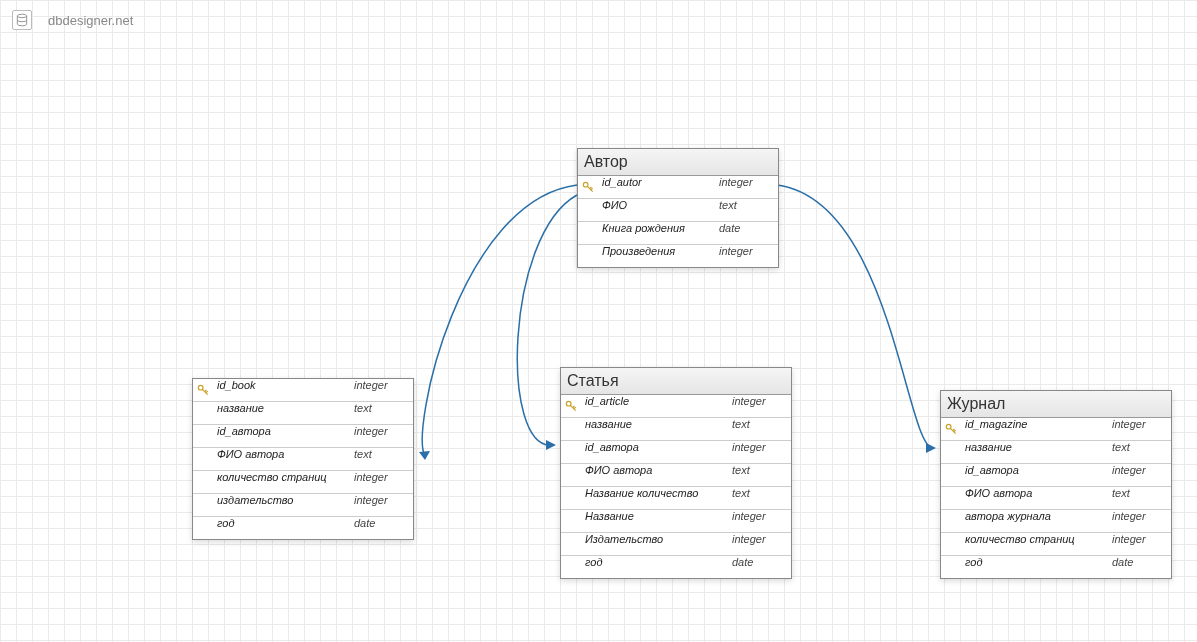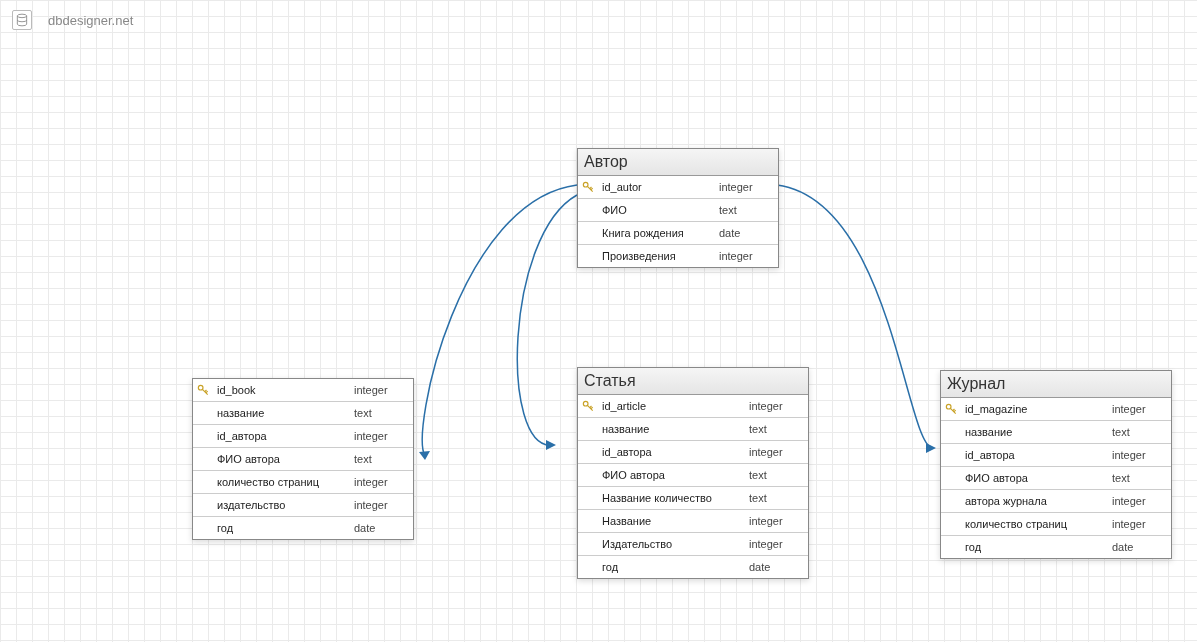--- a/index.html
+++ b/index.html
@@ -57,23 +57,23 @@
   background: linear-gradient(#f5f5f5, #e5e5e5);
   border-bottom: 1px solid #999;
   padding: 4px 6px;
   font-weight: normal;
   font-size: 16px;
   color: #333;
   cursor: move;
 }
 .table-rows .row {
   display: flex;
-  align-items: center;
   border-bottom: 1px solid #ccc;
   height: 22px;
+  font-style: italic;
 }
 .table-rows .row:last-child { border-bottom: none; }
 .row .keycell {
   width: 20px;
   display: flex;
   align-items: center;
   justify-content: center;
 }
 .row .namecell {
   flex: 1;
@@ -195,21 +195,21 @@
           <span class="typecell">integer</span>
         </div>
         <div class="row">
           <span class="keycell"></span>
           <span class="namecell">год</span>
           <span class="typecell">date</span>
         </div>
       </div>
   </div>
 
-  <div class="table-card" id="tbl-article" style="left: 560px; top: 367px; width: 230px; margin-left: 17px;">
+  <div class="table-card" id="tbl-article" style="left: 560px; top: 367px; width: 230px;">
     <div class="table-header">
       <span>Статья</span>
     </div>
     <div class="table-rows">
         <div class="row">
           <span class="keycell">
             <svg width="14" height="14" viewBox="0 0 24 24">
               <circle cx="8" cy="8" r="4" fill="none" stroke="#c9a227" stroke-width="2"></circle>
               <path d="M11 11 L20 20 M17 17 L20 14 M15 15 L18 12" stroke="#c9a227" stroke-width="2" fill="none"></path>
             </svg>
@@ -248,21 +248,21 @@
           <span class="typecell">integer</span>
         </div>
         <div class="row">
           <span class="keycell"></span>
           <span class="namecell">год</span>
           <span class="typecell">date</span>
         </div>
       </div>
   </div>
 
-  <div class="table-card" id="tbl-magazine" style="left: 940px; top: 370px; width: 230px;">
+  <div class="table-card" id="tbl-magazine" style="left: 940px; top: 390px; width: 230px;">
     <div class="table-header">
       <span>Журнал</span>
     </div>
     <div class="table-rows">
         <div class="row">
           <span class="keycell">
             <svg width="14" height="14" viewBox="0 0 24 24">
               <circle cx="8" cy="8" r="4" fill="none" stroke="#c9a227" stroke-width="2"></circle>
               <path d="M11 11 L20 20 M17 17 L20 14 M15 15 L18 12" stroke="#c9a227" stroke-width="2" fill="none"></path>
             </svg>

